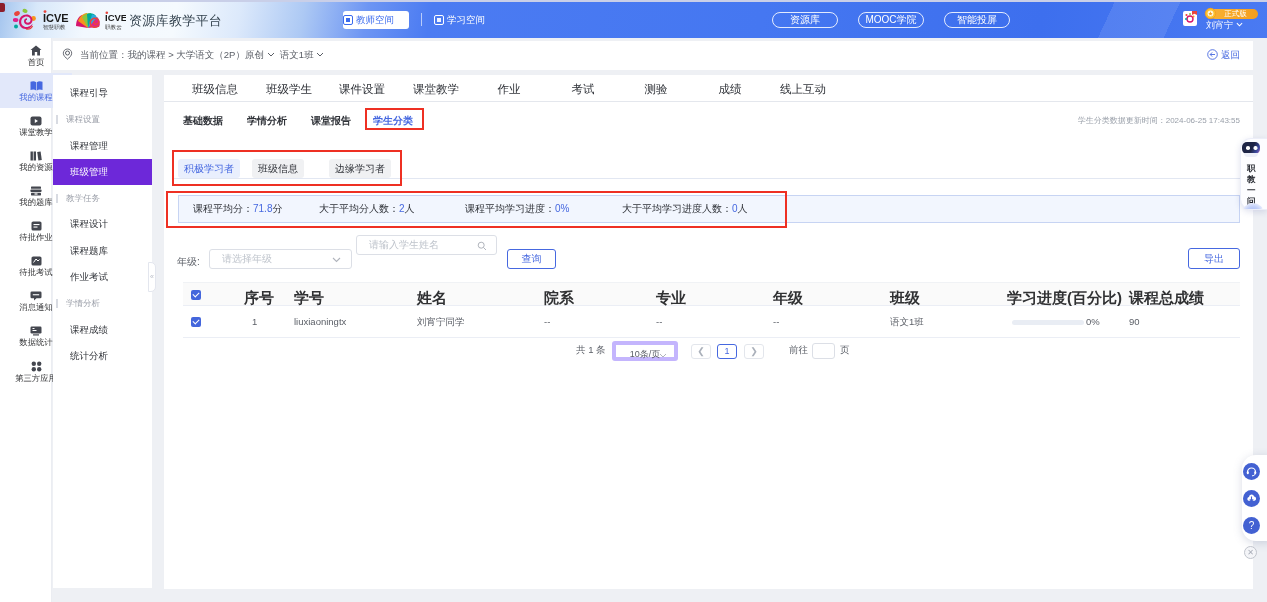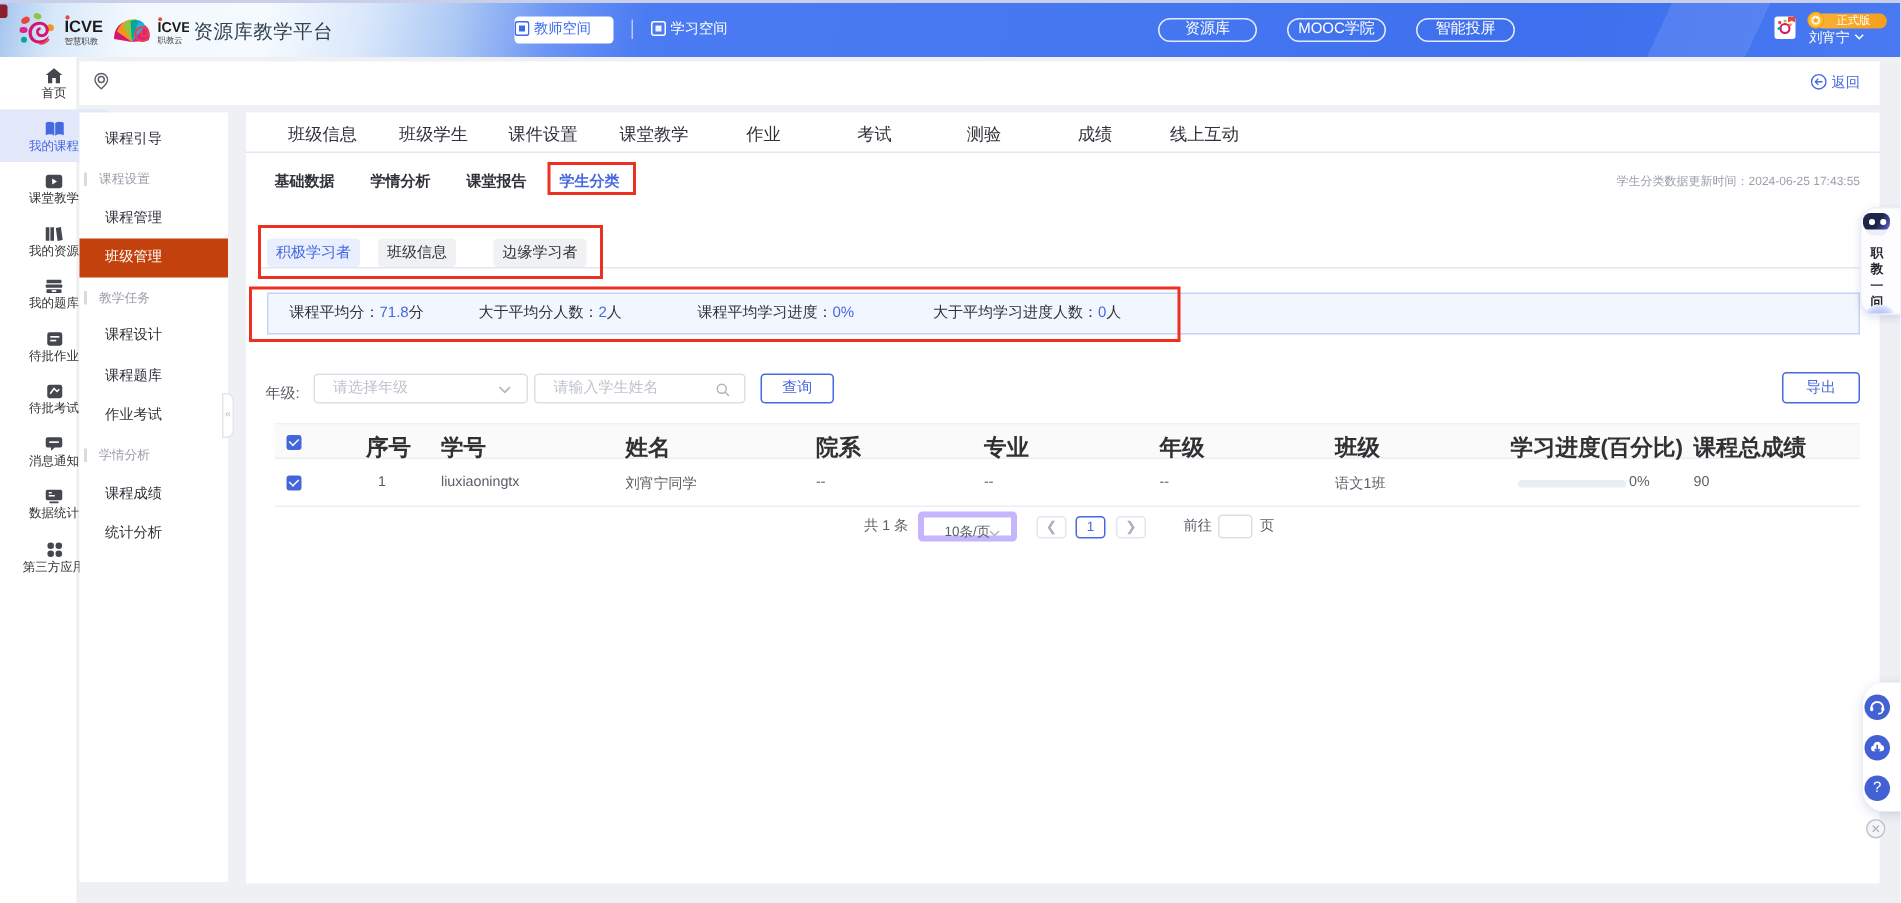--- a/index.html
+++ b/index.html
@@ -34,41 +34,41 @@
 #crumb .txt { position:absolute; left:27px; top:8px; font-size:9.5px; color:#5a5e66; }
 #crumb .pin { position:absolute; left:9px; top:7px; }
 #crumb .back { position:absolute; right:13px; top:8px; color:#4668e0; font-size:9.5px; }
 
 
 #ssb { position:absolute; left:53px; top:75px; width:99px; height:513px; background:#fff; }
 #ssb { padding-top:5px; }
 .ssb-sec { position:relative; height:26.3px; line-height:26.3px; font-size:8.5px; color:#9a9ea8; padding-left:13px; }
 .ssb-sec:before { content:""; position:absolute; left:3px; top:9px; width:2px; height:9px; background:#d8dbe2; }
 .ssb-item { height:26.3px; line-height:26.3px; padding-left:17px; font-size:9.5px; color:#2f3238; }
-.ssb-item.sel { background:#c2410c; color:#fff; }
+.ssb-item.sel { background:#6d28d9; color:#fff; }
 #ssb-handle { position:absolute; left:148px; top:262px; width:8px; height:30px; background:#fff; border:1px solid #e3e6ee; border-radius:0 5px 5px 0; color:#b8bcc6; font-size:7px; line-height:28px; text-align:center; }
 
 
 #panel { position:absolute; left:164px; top:75px; width:1089px; height:514px; background:#fff; }
 .tabs1 { position:absolute; left:0; top:0; width:1089px; height:27px; border-bottom:1px solid #e4e7ed; }
 .tab1 { position:absolute; top:7px; width:74px; text-align:center; font-size:11.5px; color:#2f3238; }
 .tab2 { position:absolute; top:39px; font-size:10px; font-weight:bold; color:#2f3238; }
 .upd { position:absolute; right:13px; top:40px; font-size:8px; color:#9aa0aa; }
 
 .lbtn { position:absolute; top:84px; height:19px; border-radius:3px; font-size:10px; line-height:19px; padding:0 6px; color:#2f3238; background:#f0f1f3; }
 .lbtn.act { background:#e9effd; color:#4668e0; }
 .underline2 { position:absolute; left:8px; top:103px; width:1068px; height:1px; background:#e2e7f2; }
 
 #stats { position:absolute; left:14px; top:120px; width:1062px; height:28px; background:#f2f6fe; border:1px solid #c7d4f3; font-size:10px; color:#2f3238; line-height:26px; }
 #stats b { font-weight:normal; color:#4668e0; }
 #stats span { position:absolute; top:0; }
 
 .frow-label { position:absolute; left:13px; top:180px; font-size:10px; color:#5a5e66; }
 .fselect { position:absolute; left:45px; top:174px; width:143px; height:20px; border:1px solid #dcdfe6; border-radius:3px; background:#fff; font-size:10px; color:#bfc4cc; line-height:18px; padding-left:12px; }
-.finput  { position:absolute; left:192px; top:174px; width:141px; height:20px; border:1px solid #dcdfe6; border-radius:3px; background:#fff; font-size:10px; color:#bfc4cc; line-height:18px; padding-left:12px; }
+.finput  { position:absolute; left:192px; top:160px; width:141px; height:20px; border:1px solid #dcdfe6; border-radius:3px; background:#fff; font-size:10px; color:#bfc4cc; line-height:18px; padding-left:12px; }
 .qbtn { position:absolute; left:343px; top:174px; width:49px; height:20px; border:1px solid #4668e0; border-radius:3px; color:#4668e0; background:#fff; font-size:10px; line-height:18px; text-align:center; }
 .ebtn { position:absolute; left:1024px; top:173px; width:52px; height:21px; border:1px solid #4668e0; border-radius:3px; color:#4668e0; background:#fff; font-size:10px; line-height:19px; text-align:center; }
 
 
 #tbl { position:absolute; left:19px; top:207px; width:1057px; }
 #thead { position:absolute; left:0; top:0; width:1057px; height:24px; background:#fafafa; border-top:1px solid #f0f2f5; border-bottom:1px solid #ebeef5; }
 #trow { position:absolute; left:0; top:24px; width:1057px; height:32px; border-bottom:1px solid #ebeef5; }
 .th { position:absolute; font-size:15px; font-weight:bold; color:#303133; top:6px; }
 .td { position:absolute; font-size:9.5px; color:#5a5e66; top:10px; }
 .cb { position:absolute; width:10px; height:10px; background:#4466dc; border-radius:2px; }
@@ -241,20 +241,25 @@
       </svg>
     <span class="lab">第三方应用</span>
   </div>
 </div>
 
 <div id="crumb">
   <svg class="pin" width="11" height="13" viewBox="0 0 11 13">
       <circle cx="5.5" cy="5" r="2" fill="none" stroke="#5a5e66" stroke-width="1"></circle>
       <path d="M5.5 1 a4.2 4.2 0 0 1 4.2 4.2 c0 2.6 -2.6 4.6 -4.2 6 c-1.6 -1.4 -4.2 -3.4 -4.2 -6 A4.2 4.2 0 0 1 5.5 1 z" fill="none" stroke="#5a5e66" stroke-width="0.9"></path>
     </svg>
+  <div class="txt">当前位置：我的课程 &gt; 大学语文（2P）原创 <svg width="8" height="5" viewBox="0 0 8 5" style="vertical-align:1px">
+        <path d="M1 1 L4 4 L7 1" fill="none" stroke="#5a5e66" stroke-width="1"></path>
+      </svg>&nbsp;&nbsp;语文1班 <svg width="8" height="5" viewBox="0 0 8 5" style="vertical-align:1px">
+        <path d="M1 1 L4 4 L7 1" fill="none" stroke="#5a5e66" stroke-width="1"></path>
+      </svg></div>
   <div class="back"><svg width="11" height="11" viewBox="0 0 11 11" style="vertical-align:-2px;margin-right:3px">
         <circle cx="5.5" cy="5.5" r="4.8" fill="none" stroke="#4668e0" stroke-width="0.9"></circle>
         <path d="M5.2 3.4 L3.2 5.5 L5.2 7.6 M3.2 5.5 L8 5.5" fill="none" stroke="#4668e0" stroke-width="0.9"></path>
       </svg>返回</div>
 </div>
 
 <div id="ssb">
   <div class="ssb-item">课程引导</div>
   <div class="ssb-sec">课程设置</div>
   <div class="ssb-item">课程管理</div>

